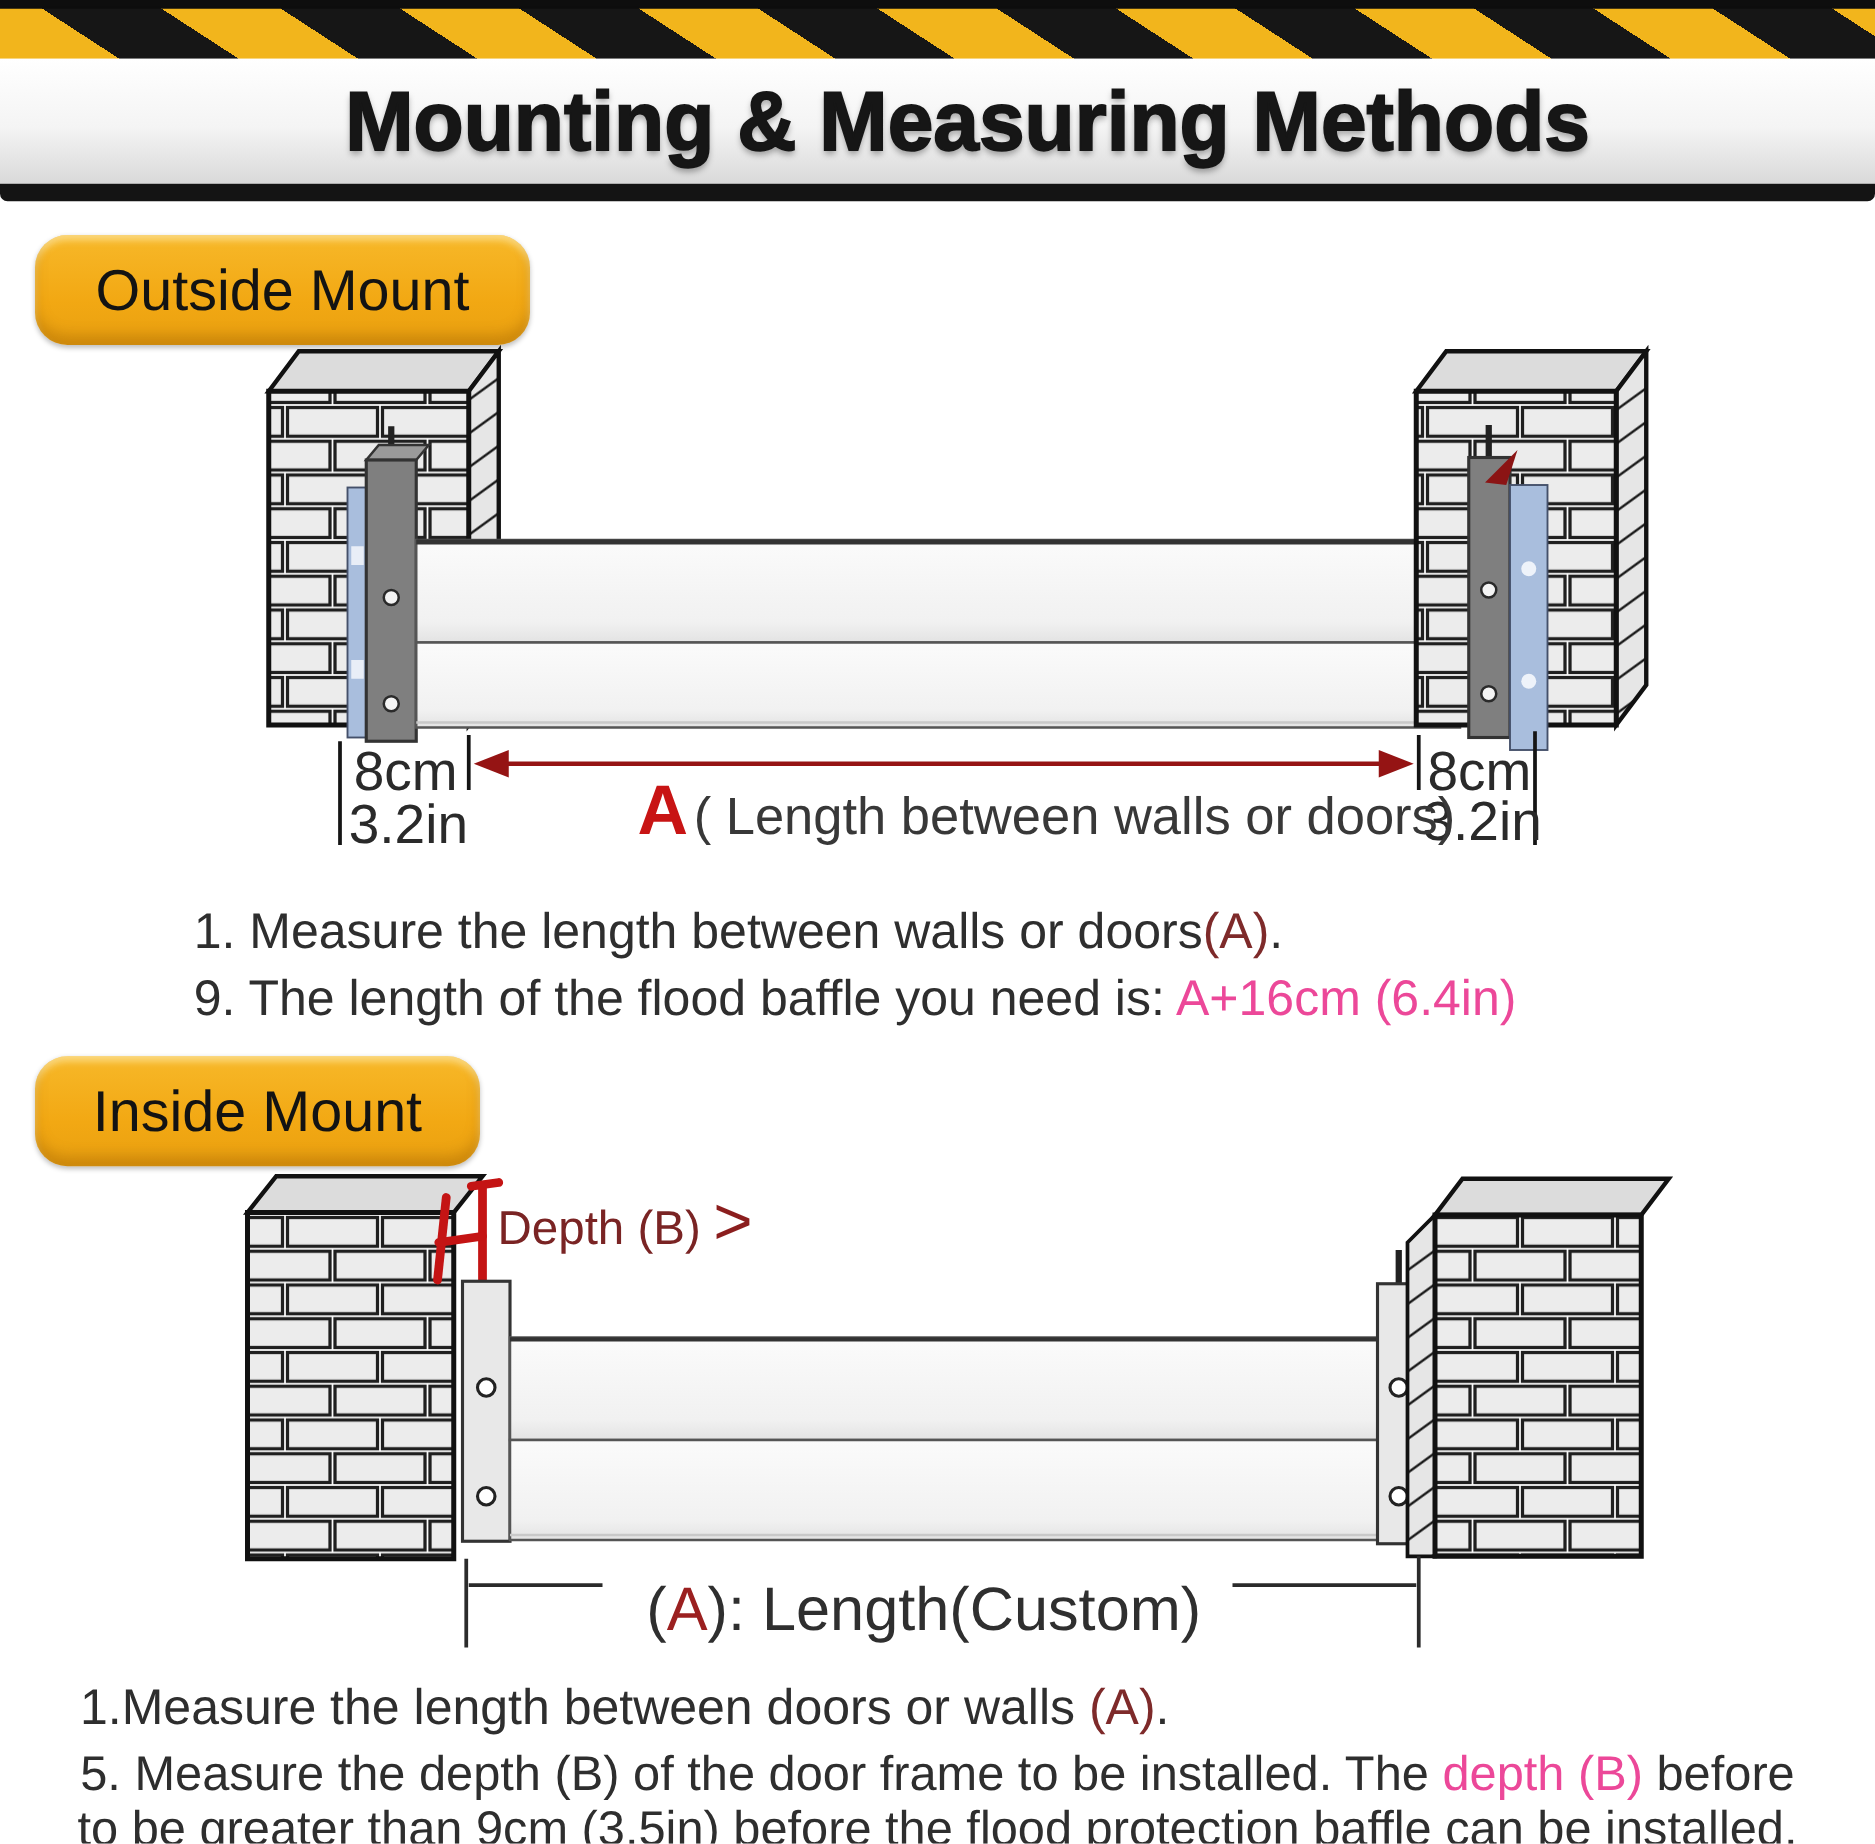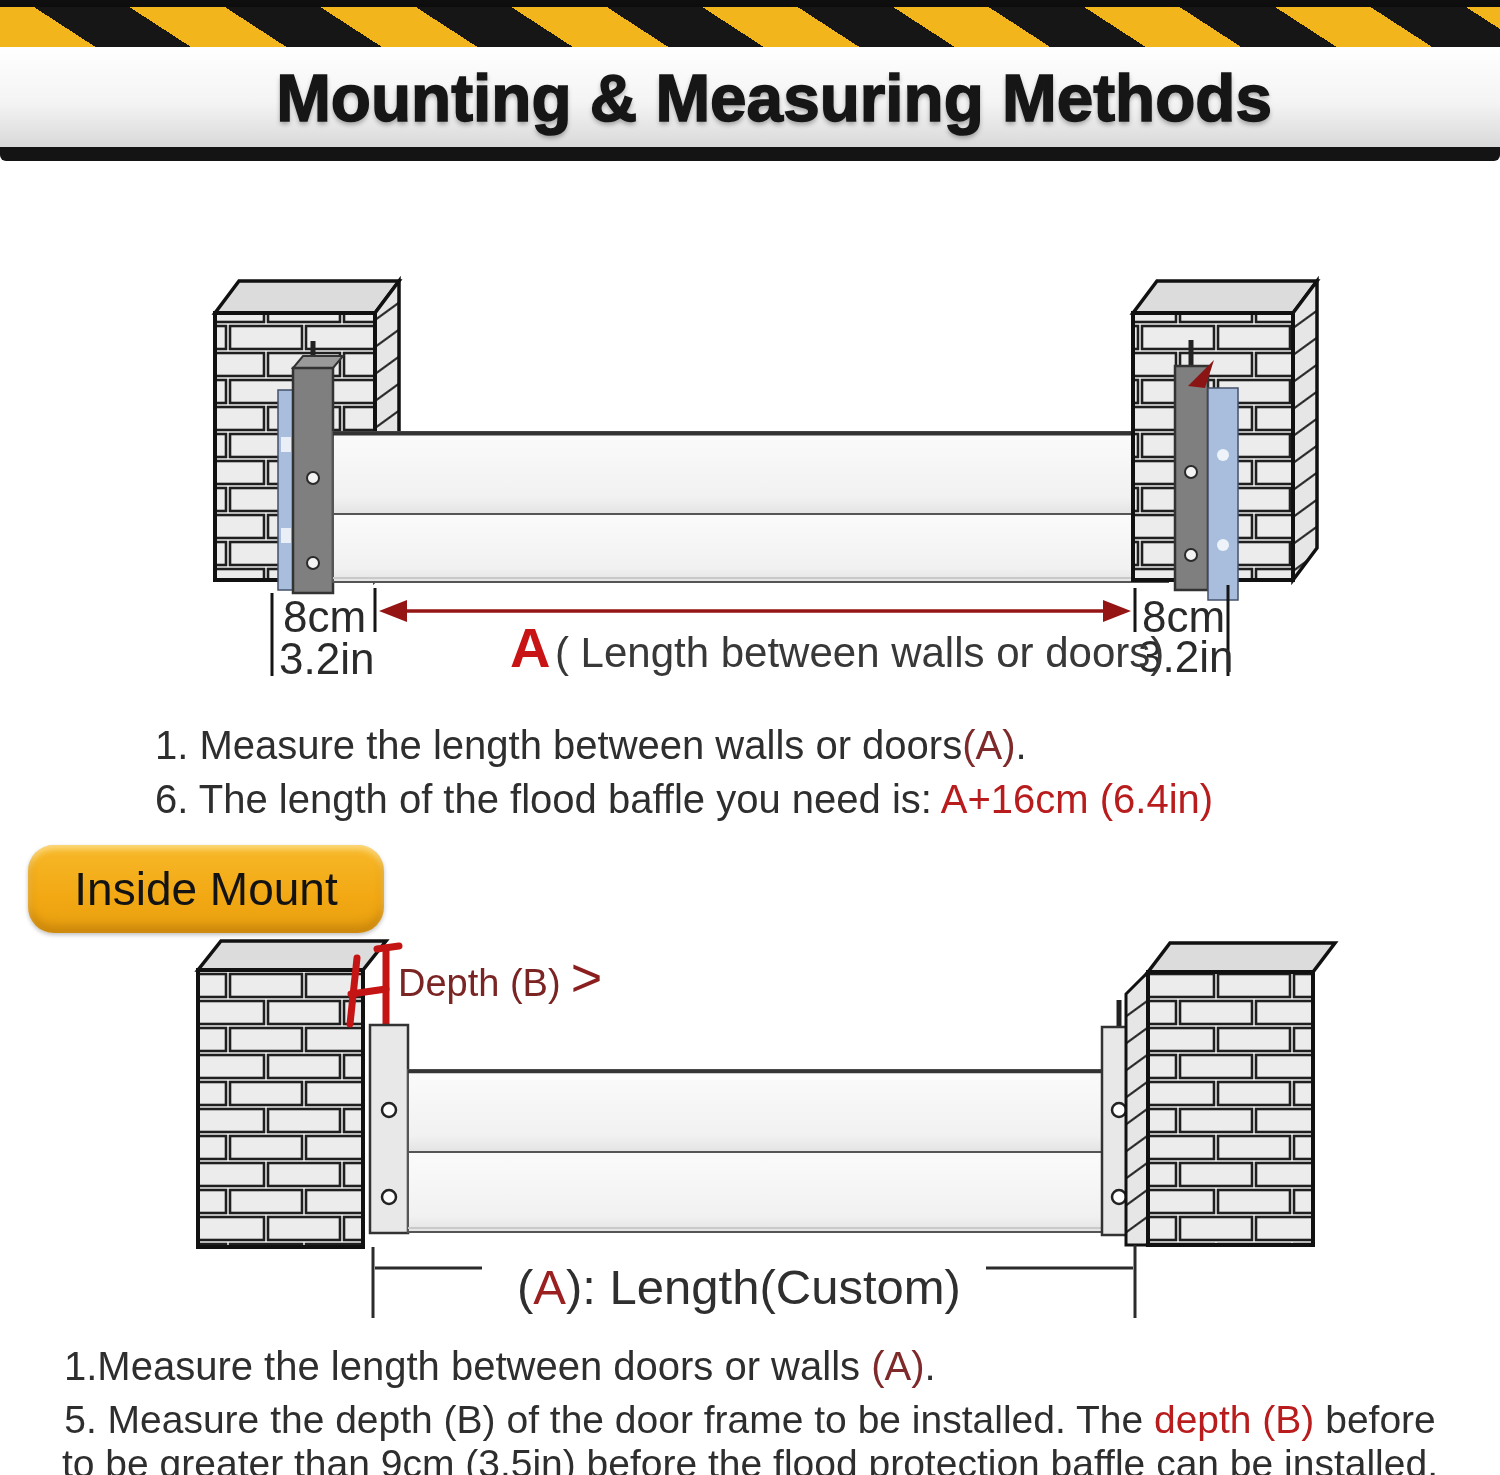--- a/index.html
+++ b/index.html
@@ -26,21 +26,21 @@
     box-shadow:inset 0 -8px 10px rgba(150,90,0,.35), inset 0 4px 6px rgba(255,235,170,.7), 0 2px 4px rgba(0,0,0,.25);
     color:#131313;font-size:46px;}
   .badge-outside{left:28px;top:188px;width:396px;height:88px;}
   .badge-inside{left:28px;top:845px;width:356px;height:88px;}
 
   
   .steps{font-size:40px;line-height:54px;color:#2e2e2e;white-space:nowrap;}
   .steps-outside{left:118px;top:718px;margin-left:37px;}
   .istep1{left:64px;top:1344px;font-size:40px;color:#2e2e2e;white-space:nowrap;}
   .istep2{left:0px;top:1398px;width:1500px;text-align:center;font-size:39px;line-height:44px;color:#2e2e2e;}
-  .red-hl{color:#b91c1c;}
+  .red-hl{color:#ec4899;}
   .red-a{color:#7e2a2a;}
 
   
   .depth-note{left:398px;top:946px;display:flex;align-items:baseline;white-space:nowrap;}
   .depth-label{font-size:38px;color:#7a2424;}
   .depth-gt{font-size:54px;color:#8b1e1e;font-weight:normal;margin:0 4px 0 10px;}
   .depth-value{font-size:47px;color:#a32c2c;}
 
   svg text{font-family:"Liberation Sans", sans-serif;}
 </style>
@@ -49,20 +49,23 @@
 
 <div class="page">
 
   <div class="abs tape-topbar"></div>
   <div class="abs caution-tape"></div>
   <div class="abs title-band">
     <div class="main-title">Mounting &amp; Measuring Methods</div>
   </div>
   <div class="abs header-divider"></div>
 
+  <div class="abs badge badge-outside">
+    <span>Outside Mount</span>
+  </div>
 
   <svg class="abs" style="left:0;top:270px" width="1500" height="430" viewBox="0 270 1500 430">
     <defs>
       <pattern id="bricks" width="152" height="54" patternUnits="userSpaceOnUse">
         <rect width="152" height="54" fill="#fbfbfb"></rect>
         <g stroke="#1f1f1f" stroke-width="2.6" fill="#ececec">
           <rect x="2" y="2" width="72" height="23"></rect>
           <rect x="78" y="2" width="72" height="23"></rect>
           <rect x="-36" y="29" width="72" height="23"></rect>
           <rect x="40" y="29" width="72" height="23"></rect>
@@ -139,21 +142,21 @@
     <text x="1142" y="632" font-size="44" fill="#2a2a2a">8cm</text>
     <text x="1138" y="672" font-size="44" fill="#2a2a2a">3.2in</text>
     <text x="510" y="667">
       <tspan font-size="56" font-weight="bold" fill="#c81414">A</tspan>
       <tspan font-size="42" fill="#383838">( Length between walls or doors)</tspan>
     </text>
   </svg>
 
   <div class="abs steps steps-outside">
     <div><span>1. Measure the length between walls or doors</span><span class="red-a">(A)</span><span>.</span></div>
-    <div><span>6. The length of the flood baffle you need is: </span><span class="red-hl">A+16cm (6.4in)</span><span></span></div>
+    <div><span>9. The length of the flood baffle you need is: </span><span class="red-hl">A+16cm (6.4in)</span><span></span></div>
   </div>
 
   <div class="abs badge badge-inside">
     <span>Inside Mount</span>
   </div>
 
   <div class="abs depth-note">
     <span class="depth-label">Depth (B) </span>
     <span class="depth-gt">&gt;</span>
   </div>

